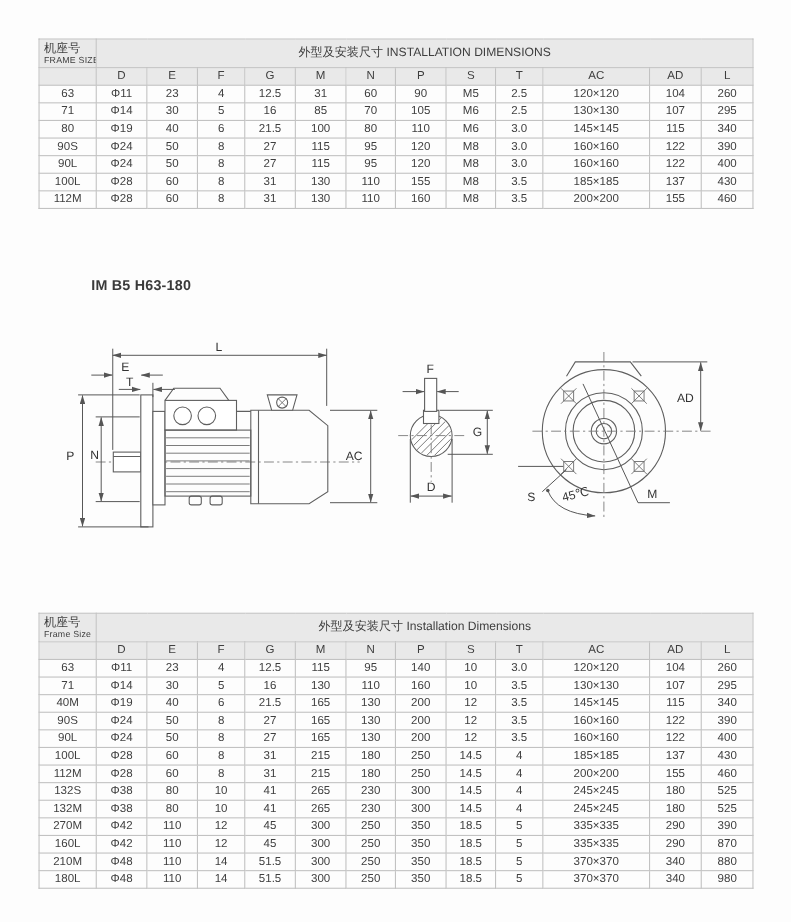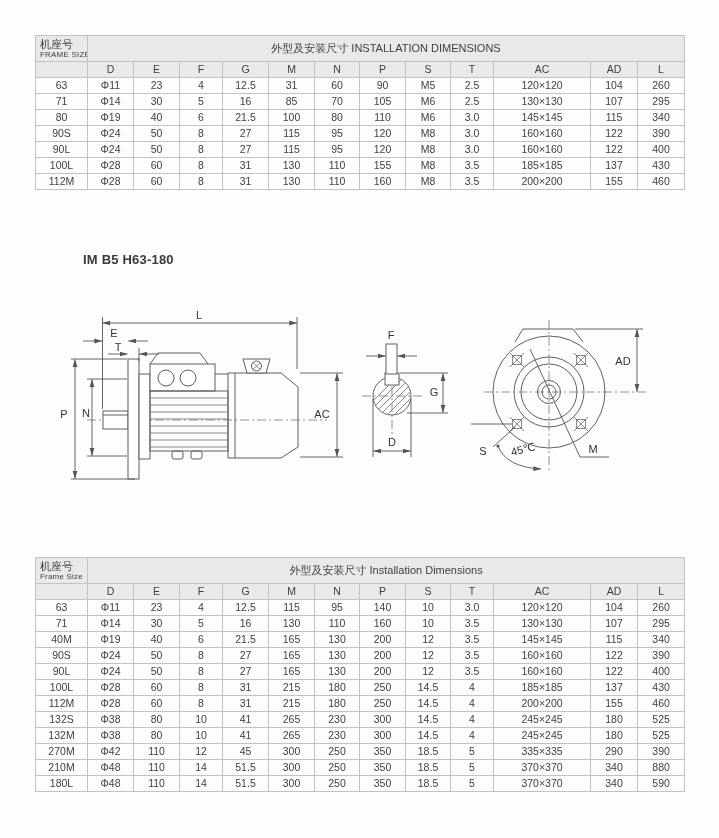--- a/index.html
+++ b/index.html
@@ -548,20 +548,35 @@
           <td>300</td>
           <td>250</td>
           <td>350</td>
           <td>18.5</td>
           <td>5</td>
           <td>335×335</td>
           <td>290</td>
           <td>390</td>
         </tr>
         <tr>
+          <td>160L</td>
+          <td>Φ42</td>
+          <td>110</td>
+          <td>12</td>
+          <td>45</td>
+          <td>300</td>
+          <td>250</td>
+          <td>350</td>
+          <td>18.5</td>
+          <td>5</td>
+          <td>335×335</td>
+          <td>290</td>
+          <td>870</td>
+        </tr>
+        <tr>
           <td>210M</td>
           <td>Φ48</td>
           <td>110</td>
           <td>14</td>
           <td>51.5</td>
           <td>300</td>
           <td>250</td>
           <td>350</td>
           <td>18.5</td>
           <td>5</td>
@@ -575,18 +590,18 @@
           <td>110</td>
           <td>14</td>
           <td>51.5</td>
           <td>300</td>
           <td>250</td>
           <td>350</td>
           <td>18.5</td>
           <td>5</td>
           <td>370×370</td>
           <td>340</td>
-          <td>590</td>
+          <td>980</td>
         </tr>
       </tbody>
     </table>
 
 </div>
 
 </body></html>

